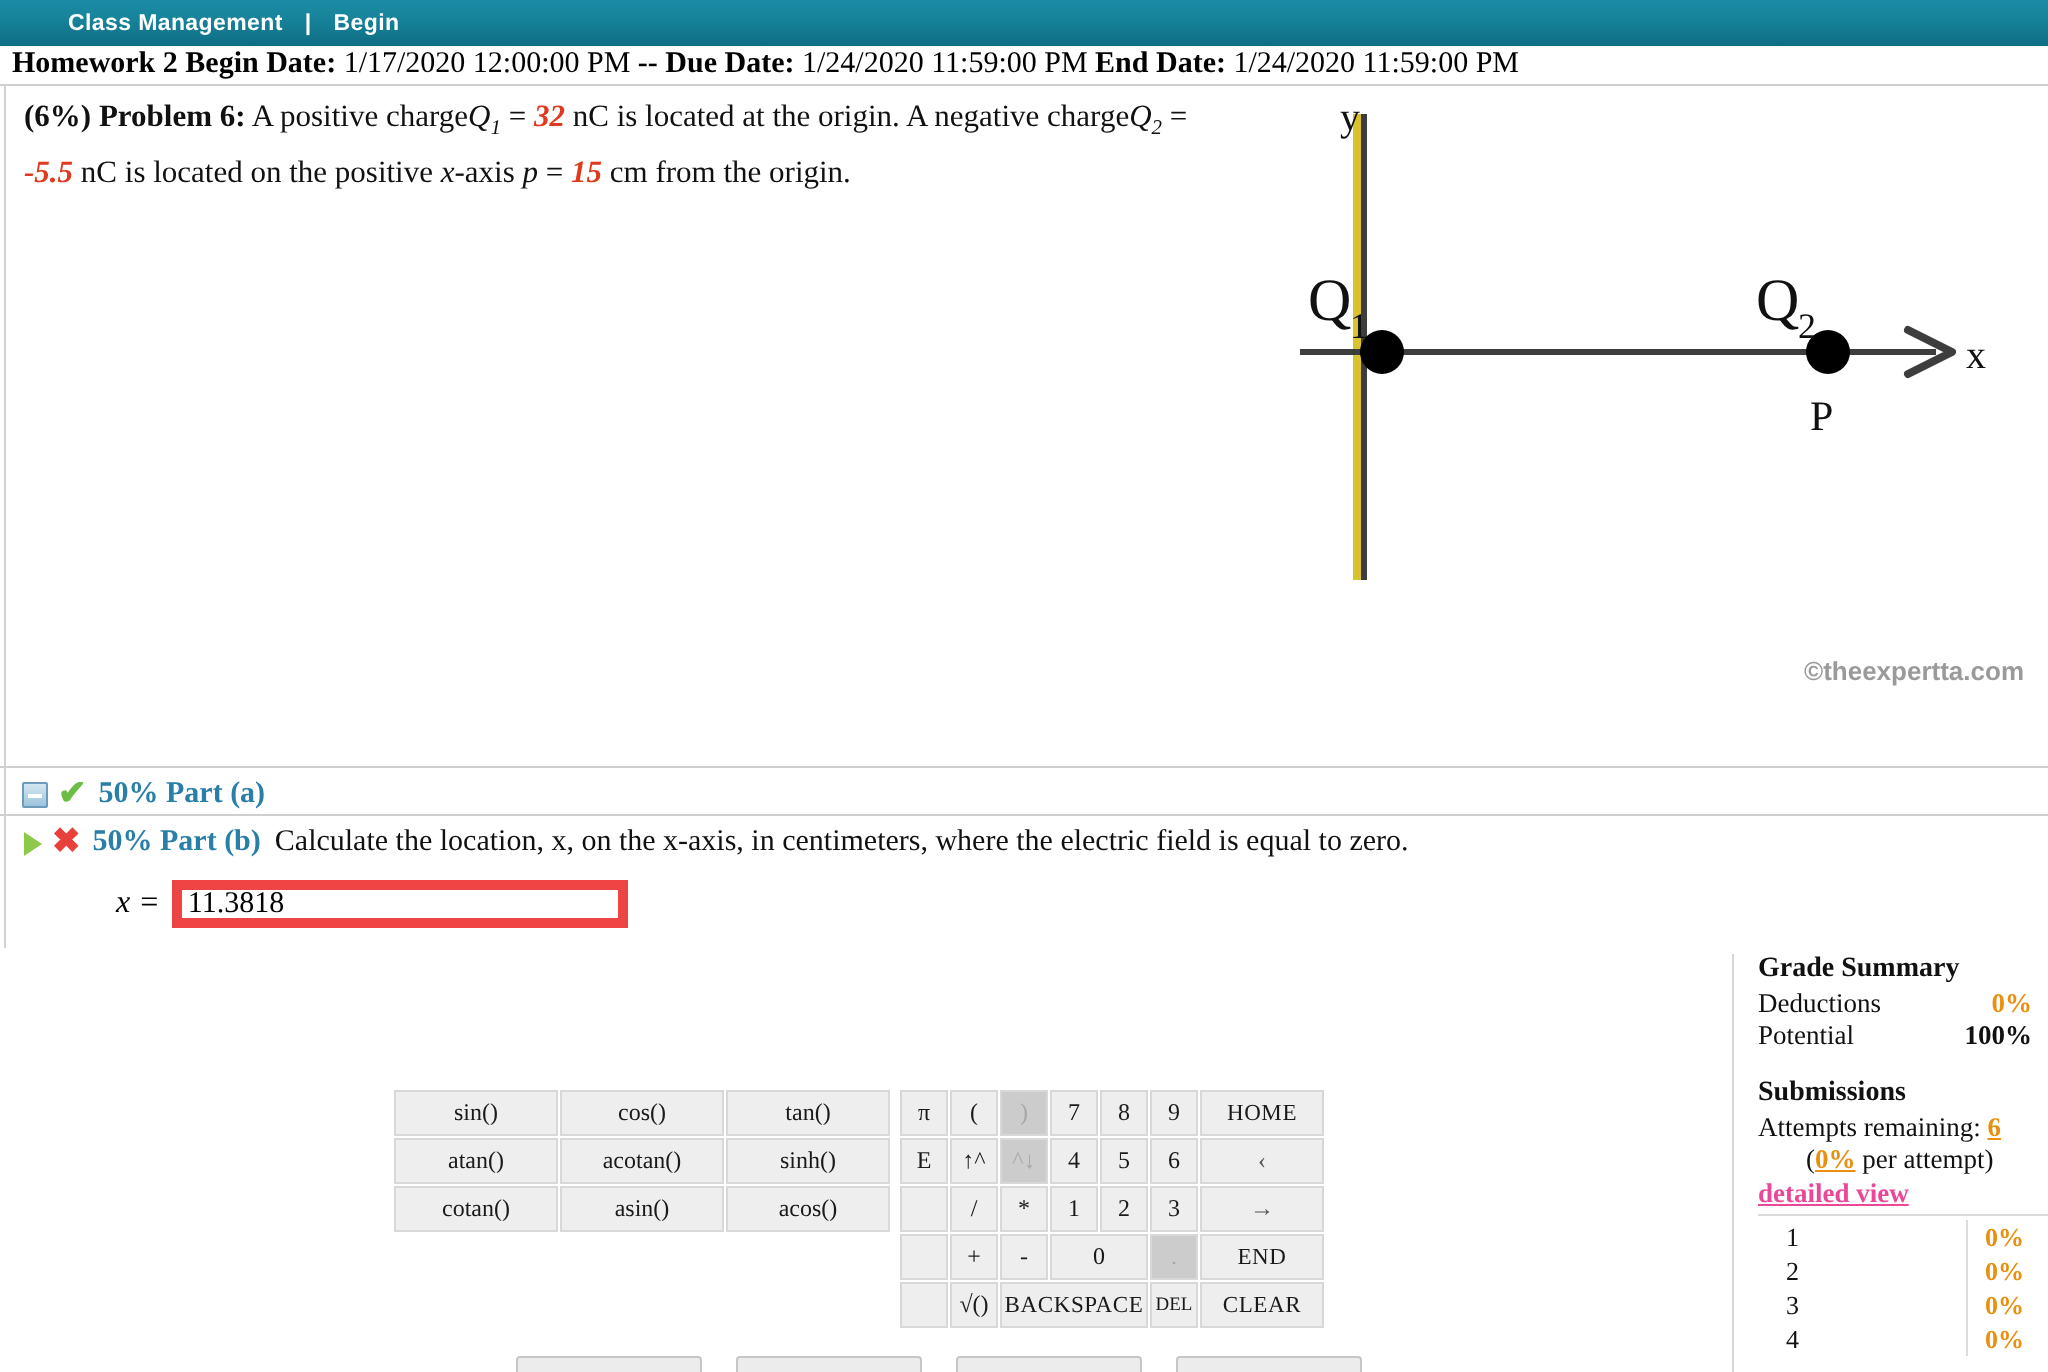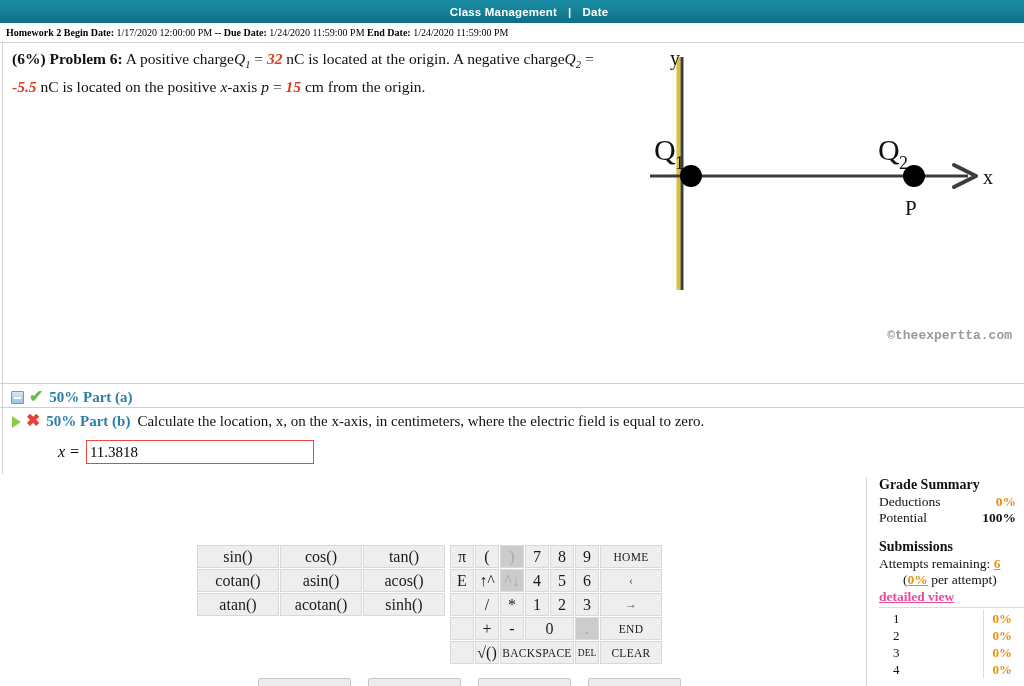--- a/index.html
+++ b/index.html
@@ -16,30 +16,29 @@
     height: 23px;
     background: linear-gradient(to bottom, #1b8ca4 0%, #17859c 35%, #0e6d83 100%);
     display: flex;
     align-items: center;
     padding-left: 34px;
     color: #ffffff;
     font-family: "Liberation Sans", sans-serif;
     font-size: 11.5px;
     font-weight: bold;
     letter-spacing: .2px;
-    justify-content: center;
   }
   #topbar .navlink { cursor: pointer; }
   #topbar .navsep { padding: 0 11px; font-weight: bold; }
 
   
   #hwline {
     height: 19px;
     padding-left: 6px;
-    font-size: 10px;
+    font-size: 15px;
     white-space: nowrap;
     line-height: 19px;
     color: #000;
     background: #fff;
   }
   #hwline b { font-weight: bold; }
   #hwline .val { font-weight: normal; }
 
   
   #problem-panel {
@@ -75,21 +74,21 @@
     left: 628px; top: 2px;
     width: 392px; height: 300px;
   }
   #figure svg { display: block; }
   #copyright {
     position: absolute;
     right: 12px; bottom: 40px;
     font-size: 13px;
     font-weight: bold;
     color: #9a9a9a;
-    font-family: Liberation Mono, monospace;
+    font-family: Liberation Sans, sans-serif;
   }
   #watermark {
     position: absolute;
     left: 250px; top: 343px;
     font-family: "Liberation Sans", sans-serif;
     font-size: 26px;
     color: #fffff2;
     letter-spacing: .5px;
     user-select: none;
   }
@@ -172,21 +171,21 @@
     align-items: center;
     padding: 9px 0 10px 58px;
   }
   .answer-row .eqlabel {
     font-size: 16px;
     font-style: italic;
     margin-right: 6px;
   }
   #answer-input {
     width: 228px; height: 24px;
-    border: 1px solid #ef4444;
+    border: 5px solid #ef4444;
     font-family: "Liberation Serif", serif;
     font-size: 15px;
     padding: 1px 3px;
     color: #000;
     background: #fff;
     outline: none;
   }
 
   
   #keypad {
@@ -194,21 +193,21 @@
     left: 196px; top: 544px;
     display: flex;
     align-items: flex-start;
   }
   table.kp { border-collapse: separate; border-spacing: 1px; }
   table.kp td {
     background: #eeeeee;
     border: 1px solid #d8d8d8;
     text-align: center;
     font-family: "Liberation Serif", serif;
-    font-size: 16px;
+    font-size: 12px;
     color: #1a1a1a;
     height: 23px;
     cursor: pointer;
     user-select: none;
   }
   table.kp td.dim { background: #cccccc; color: #a8a8a8; }
   table.kp td.blank { background: #eeeeee; cursor: default; }
   table.kp td.small {
     font-variant: small-caps;
     font-size: 11.5px;
@@ -324,21 +323,21 @@
     width: 146px;
     margin-top: 2px;
   }
 </style>
 </head>
 <body>
 
 <div id="topbar">
   <span class="navlink">Class Management</span>
   <span class="navsep">|</span>
-  <span class="navlink">Date</span>
+  <span class="navlink">Begin</span>
 </div>
 
 <div id="hwline">
   <b>Homework 2</b>
   <b>Begin Date:</b>
   <span class="val">1/17/2020 12:00:00 PM</span>
   <b>--</b>
   <b>Due Date:</b>
   <span class="val">1/24/2020 11:59:00 PM</span>
   <b>End Date:</b>
@@ -419,28 +418,28 @@
 
 <div id="keypad">
   <table class="kp" id="fn-table">
     <tbody>
       <tr>
         <td>sin()</td>
         <td>cos()</td>
         <td>tan()</td>
       </tr>
       <tr>
+        <td>atan()</td>
+        <td>acotan()</td>
+        <td>sinh()</td>
+      </tr>
+      <tr>
         <td>cotan()</td>
         <td>asin()</td>
         <td>acos()</td>
-      </tr>
-      <tr>
-        <td>atan()</td>
-        <td>acotan()</td>
-        <td>sinh()</td>
       </tr>
     </tbody>
   </table>
 
   <table class="kp" id="num-table" style="margin-left:3px;">
     <tbody>
       <tr>
         <td>π</td>
         <td>(</td>
         <td class="dim">)</td>

